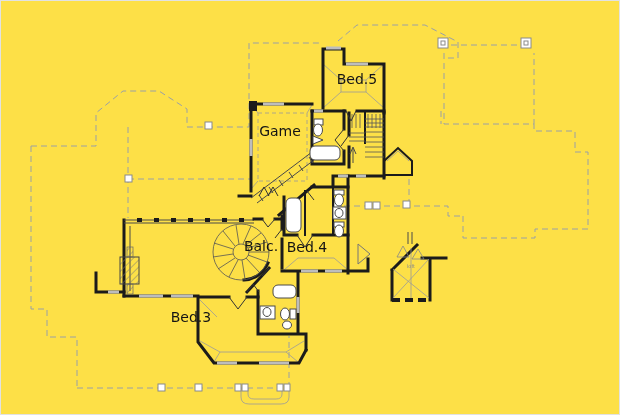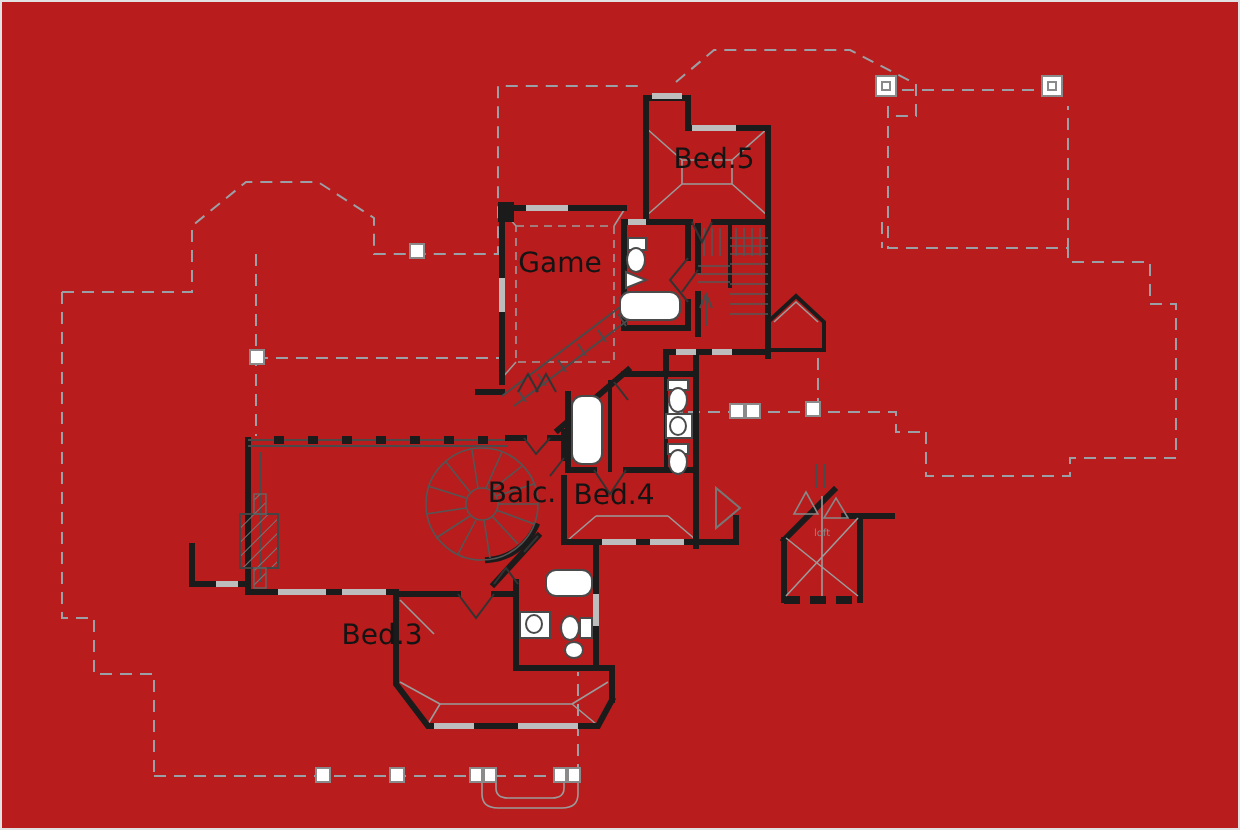--- a/index.html
+++ b/index.html
@@ -1,17 +1,17 @@
 <!DOCTYPE html>
 <html><head>
 <meta charset="utf-8">
 <style>
   html,body{margin:0;padding:0;background:#fff;}
   .canvas{
-    position:relative;width:620px;height:415px;background:#b91c1c;
+    position:relative;width:620px;height:415px;background:#fde047;
     box-sizing:border-box;border:1px solid #e2e2e2;overflow:hidden;
     font-family:"DejaVu Sans", sans-serif;
   }
   svg{display:block}
   text.room{font-family:"DejaVu Sans", sans-serif;font-size:14px;fill:#141414;}
   text.tiny{font-family:"DejaVu Sans", sans-serif;font-size:5px;fill:#8a8a8a;}
   .dash{stroke:#9aa0a6;stroke-width:1;fill:none;stroke-dasharray:6 4;}
   .wall{stroke:#1b1b1b;stroke-width:3;fill:none;stroke-linecap:square;}
   .wall2{stroke:#1b1b1b;stroke-width:2;fill:none;stroke-linecap:square;}
   .thin{stroke:#4a4a4a;stroke-width:1;fill:none;}

